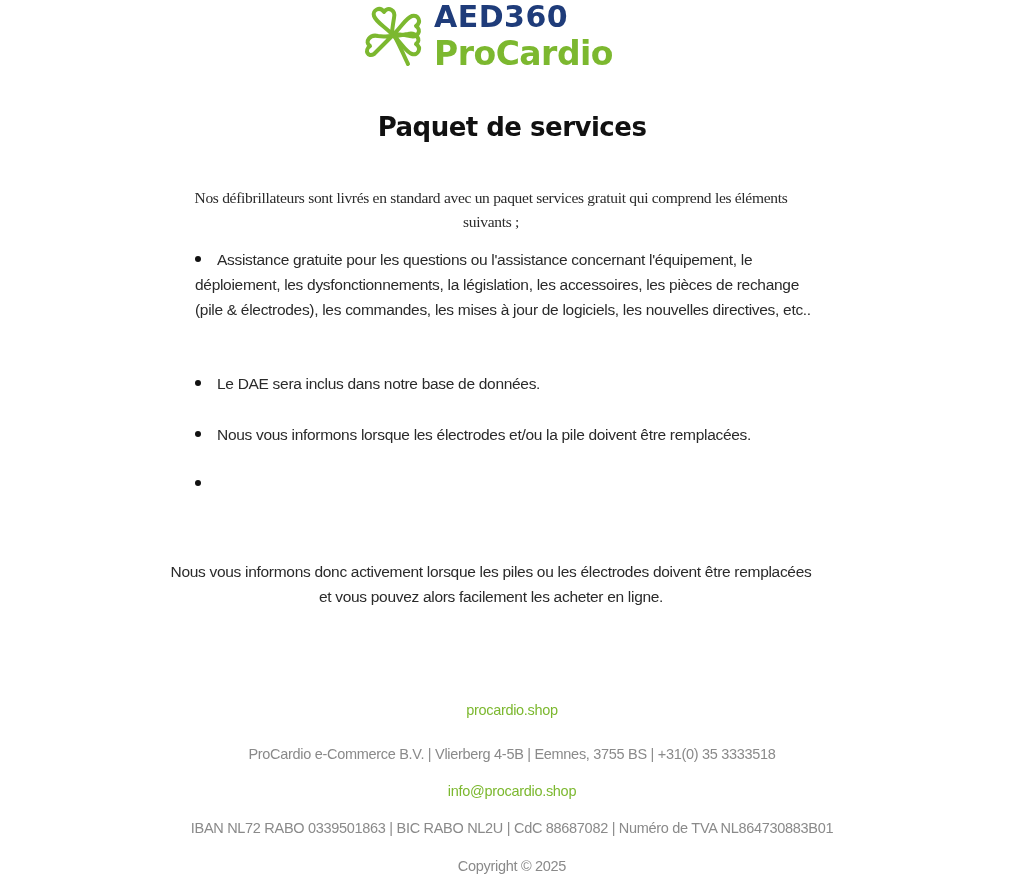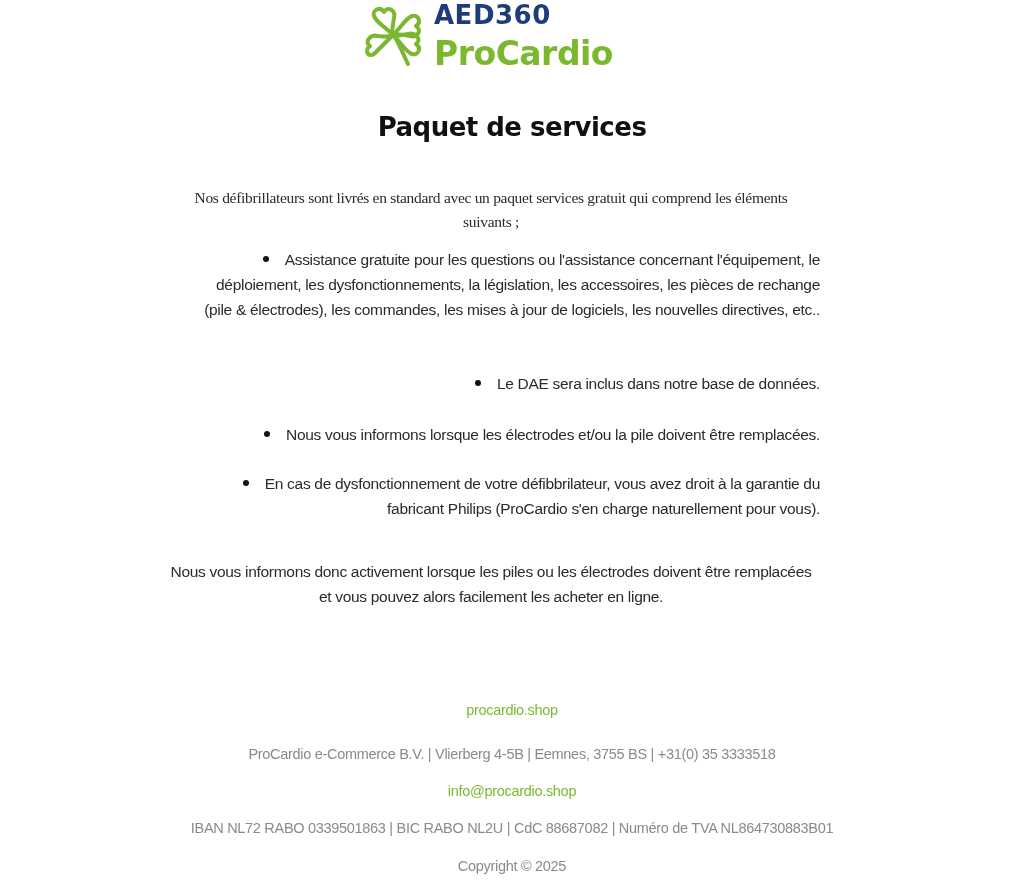--- a/index.html
+++ b/index.html
@@ -2,28 +2,28 @@
 <html><head>
   <meta charset="utf-8">
   <style>
     * { box-sizing: border-box; margin: 0; padding: 0; }
     html, body { width: 1024px; height: 882px; background: #ffffff; overflow: hidden; }
     body { font-family: "Liberation Sans", sans-serif; color: #222222; position: relative; }
 
     .logo { position: absolute; left: 362px; top: 2px; height: 68px; display: flex; align-items: center; }
     .logo-clover { width: 64px; height: 64px; margin-right: 8px; }
     .logo-text { display: flex; flex-direction: column; line-height: 1; }
-    .logo-line1 { font-family: "DejaVu Sans", sans-serif; font-weight: bold; font-size: 26px; color: #1f3c7a; letter-spacing: 0.5px; height: 33px; }
+    .logo-line1 { font-family: "DejaVu Sans", sans-serif; font-weight: bold; font-size: 30px; color: #1f3c7a; letter-spacing: 0.5px; height: 33px; }
     .logo-line2 { font-family: "DejaVu Sans", sans-serif; font-weight: bold; font-size: 33px; color: #7cb82f; letter-spacing: -0.5px; margin-top: 2px; }
 
     .title { position: absolute; left: 0; width: 1024px; top: 112px; text-align: center; font-size: 26px; font-weight: bold; color: #111111; font-family: "DejaVu Sans", sans-serif; letter-spacing: -0.5px; }
 
     .intro { position: absolute; left: 170px; width: 642px; top: 186px; text-align: center; font-size: 15.5px; line-height: 24px; color: #2a2a2a; font-family: Liberation Serif, serif; letter-spacing: -0.3px; }
 
-    .bullet-item { position: absolute; text-align: right; font-size: 15.5px; line-height: 25px; color: #2a2a2a; letter-spacing: -0.3px; }
+    .bullet-item { position: absolute; text-align: left; font-size: 15.5px; line-height: 25px; color: #2a2a2a; letter-spacing: -0.3px; }
     .bullet-item .dot { display: inline-block; width: 6px; height: 6px; background: #111; border-radius: 50%; vertical-align: middle; margin-right: 16px; position: relative; top: -2px; }
 
     .b1 { left: 195px; width: 625px; top: 247px; }
     .b2 { left: 195px; width: 625px; top: 371px; }
     .b3 { left: 195px; width: 625px; top: 422px; }
     .b4 { left: 195px; width: 625px; top: 471px; }
 
     .outro { position: absolute; left: 170px; width: 642px; top: 559px; text-align: center; font-size: 15.5px; line-height: 25px; color: #2a2a2a; letter-spacing: -0.3px; }
 
     .footer-line { position: absolute; left: 0; width: 1024px; text-align: center; font-size: 14.5px; letter-spacing: -0.3px; }
@@ -53,21 +53,21 @@
   </div>
 </div>
 
 <h1 class="title">Paquet de services</h1>
 
 <p class="intro">Nos défibrillateurs sont livrés en standard avec un paquet services gratuit qui comprend les éléments suivants ;</p>
 
 <div class="bullet-item b1"><span class="dot"></span><span>Assistance gratuite pour les questions ou l'assistance concernant l'équipement, le déploiement, les dysfonctionnements, la législation, les accessoires, les pièces de rechange (pile &amp; électrodes), les commandes, les mises à jour de logiciels, les nouvelles directives, etc..</span></div>
 <div class="bullet-item b2"><span class="dot"></span><span>Le DAE sera inclus dans notre base de données.</span></div>
 <div class="bullet-item b3"><span class="dot"></span><span>Nous vous informons lorsque les électrodes et/ou la pile doivent être remplacées.</span></div>
-<div class="bullet-item b4"><span class="dot"></span><span>En cas de dysfonctionnement de votre défibbrilateur, vous avez droit à la garantie du fabricant Philips (ProCardio s'en charge naturellement pour vous).</span></div>
+<div class="bullet-item b4"><span class="dot"></span></div>
 
 <p class="outro">Nous vous informons donc activement lorsque les piles ou les électrodes doivent être remplacées et vous pouvez alors facilement les acheter en ligne.</p>
 
 <a class="footer-line f-link1">procardio.shop</a>
 <div class="footer-line f-addr">ProCardio e-Commerce B.V. | Vlierberg 4-5B | Eemnes, 3755 BS | +31(0) 35 3333518</div>
 <a class="footer-line f-link2">info@procardio.shop</a>
 <div class="footer-line f-bank">IBAN NL72 RABO 0339501863 | BIC RABO NL2U | CdC 88687082 | Numéro de TVA NL864730883B01</div>
 <div class="footer-line f-copy">Copyright © 2025</div>
 
 </body></html>

